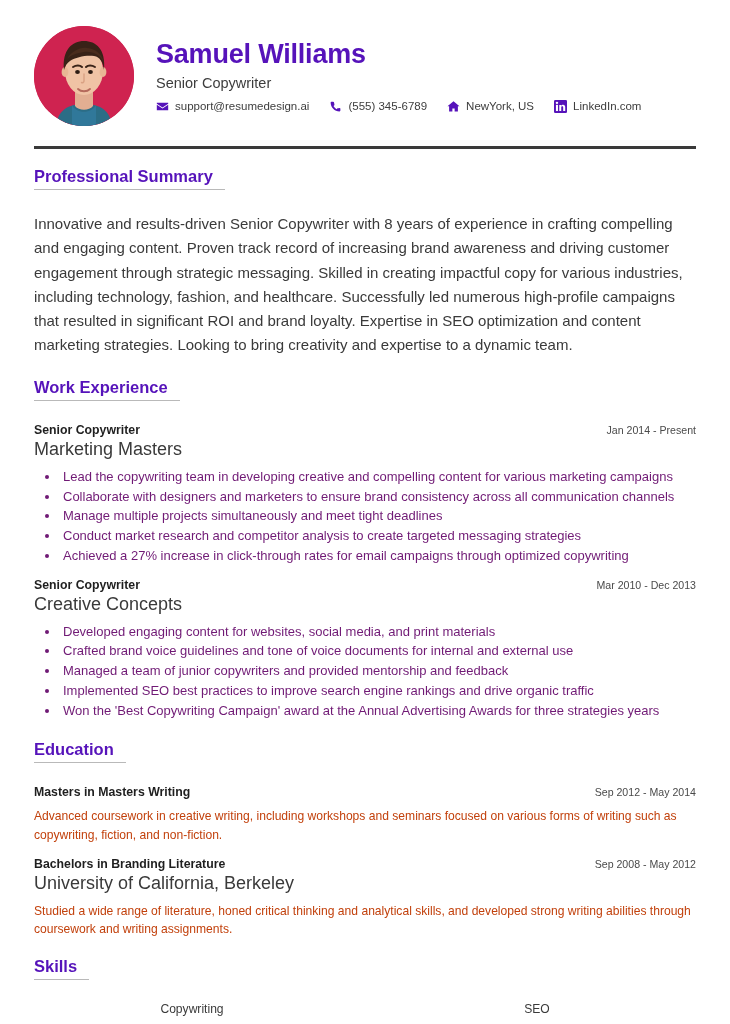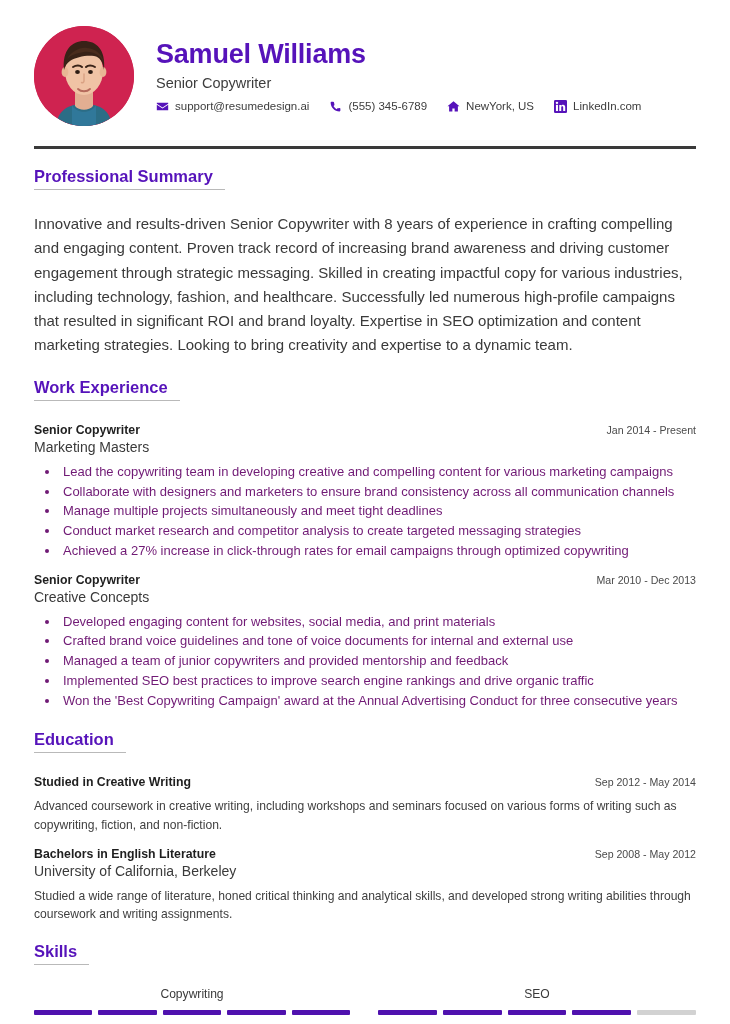--- a/index.html
+++ b/index.html
@@ -112,38 +112,38 @@
     font-weight: bold;
     color: #1f1f1f;
   }
   .entry-date {
     font-size: 10.6px;
     color: #4a4a4a;
     white-space: nowrap;
     padding-left: 12px;
   }
   .entry-org {
-    font-size: 14px;
+    font-size: 18px;
     color: #3a3a3a;
     margin-top: 2px;
   }
   .bullets {
     margin: 7px 0 0 0;
     padding-left: 26px;
   }
   .bullets li {
     font-size: 13px;
     line-height: 1.52;
     color: #701a75;
     padding-left: 3px;
   }
   .entry-desc {
     font-size: 12.1px;
     line-height: 1.55;
-    color: #404040;
+    color: #c2410c;
     margin-top: 8px;
   }
   .edu-entry { margin-bottom: 12px; }
 
   
   .skills-grid {
     display: grid;
     grid-template-columns: 316px 1fr;
     column-gap: 28px;
     row-gap: 0;
@@ -277,39 +277,39 @@
       <div class="entry-head">
         <div class="entry-title">Senior Copywriter</div>
         <div class="entry-date">Mar 2010 - Dec 2013</div>
       </div>
       <div class="entry-org">Creative Concepts</div>
       <ul class="bullets">
         <li>Developed engaging content for websites, social media, and print materials</li>
         <li>Crafted brand voice guidelines and tone of voice documents for internal and external use</li>
         <li>Managed a team of junior copywriters and provided mentorship and feedback</li>
         <li>Implemented SEO best practices to improve search engine rankings and drive organic traffic</li>
-        <li>Won the 'Best Copywriting Campaign' award at the Annual Advertising Conduct for three consecutive years</li>
+        <li>Won the 'Best Copywriting Campaign' award at the Annual Advertising Awards for three strategies years</li>
       </ul>
     </div>
   </div>
 
   <div class="section" style="margin-top:20px;">
     <div class="section-title">Education</div>
 
     <div class="edu-entry">
       <div class="entry-head">
-        <div class="entry-title">Studied in Creative Writing</div>
+        <div class="entry-title">Masters in Masters Writing</div>
         <div class="entry-date">Sep 2012 - May 2014</div>
       </div>
       <div class="entry-desc">Advanced coursework in creative writing, including workshops and seminars focused on various forms of writing such as copywriting, fiction, and non-fiction.</div>
     </div>
 
     <div class="edu-entry">
       <div class="entry-head">
-        <div class="entry-title">Bachelors in English Literature</div>
+        <div class="entry-title">Bachelors in Branding Literature</div>
         <div class="entry-date">Sep 2008 - May 2012</div>
       </div>
       <div class="entry-org">University of California, Berkeley</div>
       <div class="entry-desc">Studied a wide range of literature, honed critical thinking and analytical skills, and developed strong writing abilities through coursework and writing assignments.</div>
     </div>
   </div>
 
   <div class="section" style="margin-top:18px;">
     <div class="section-title">Skills</div>
     <div class="skills-grid" id="skills-grid">

